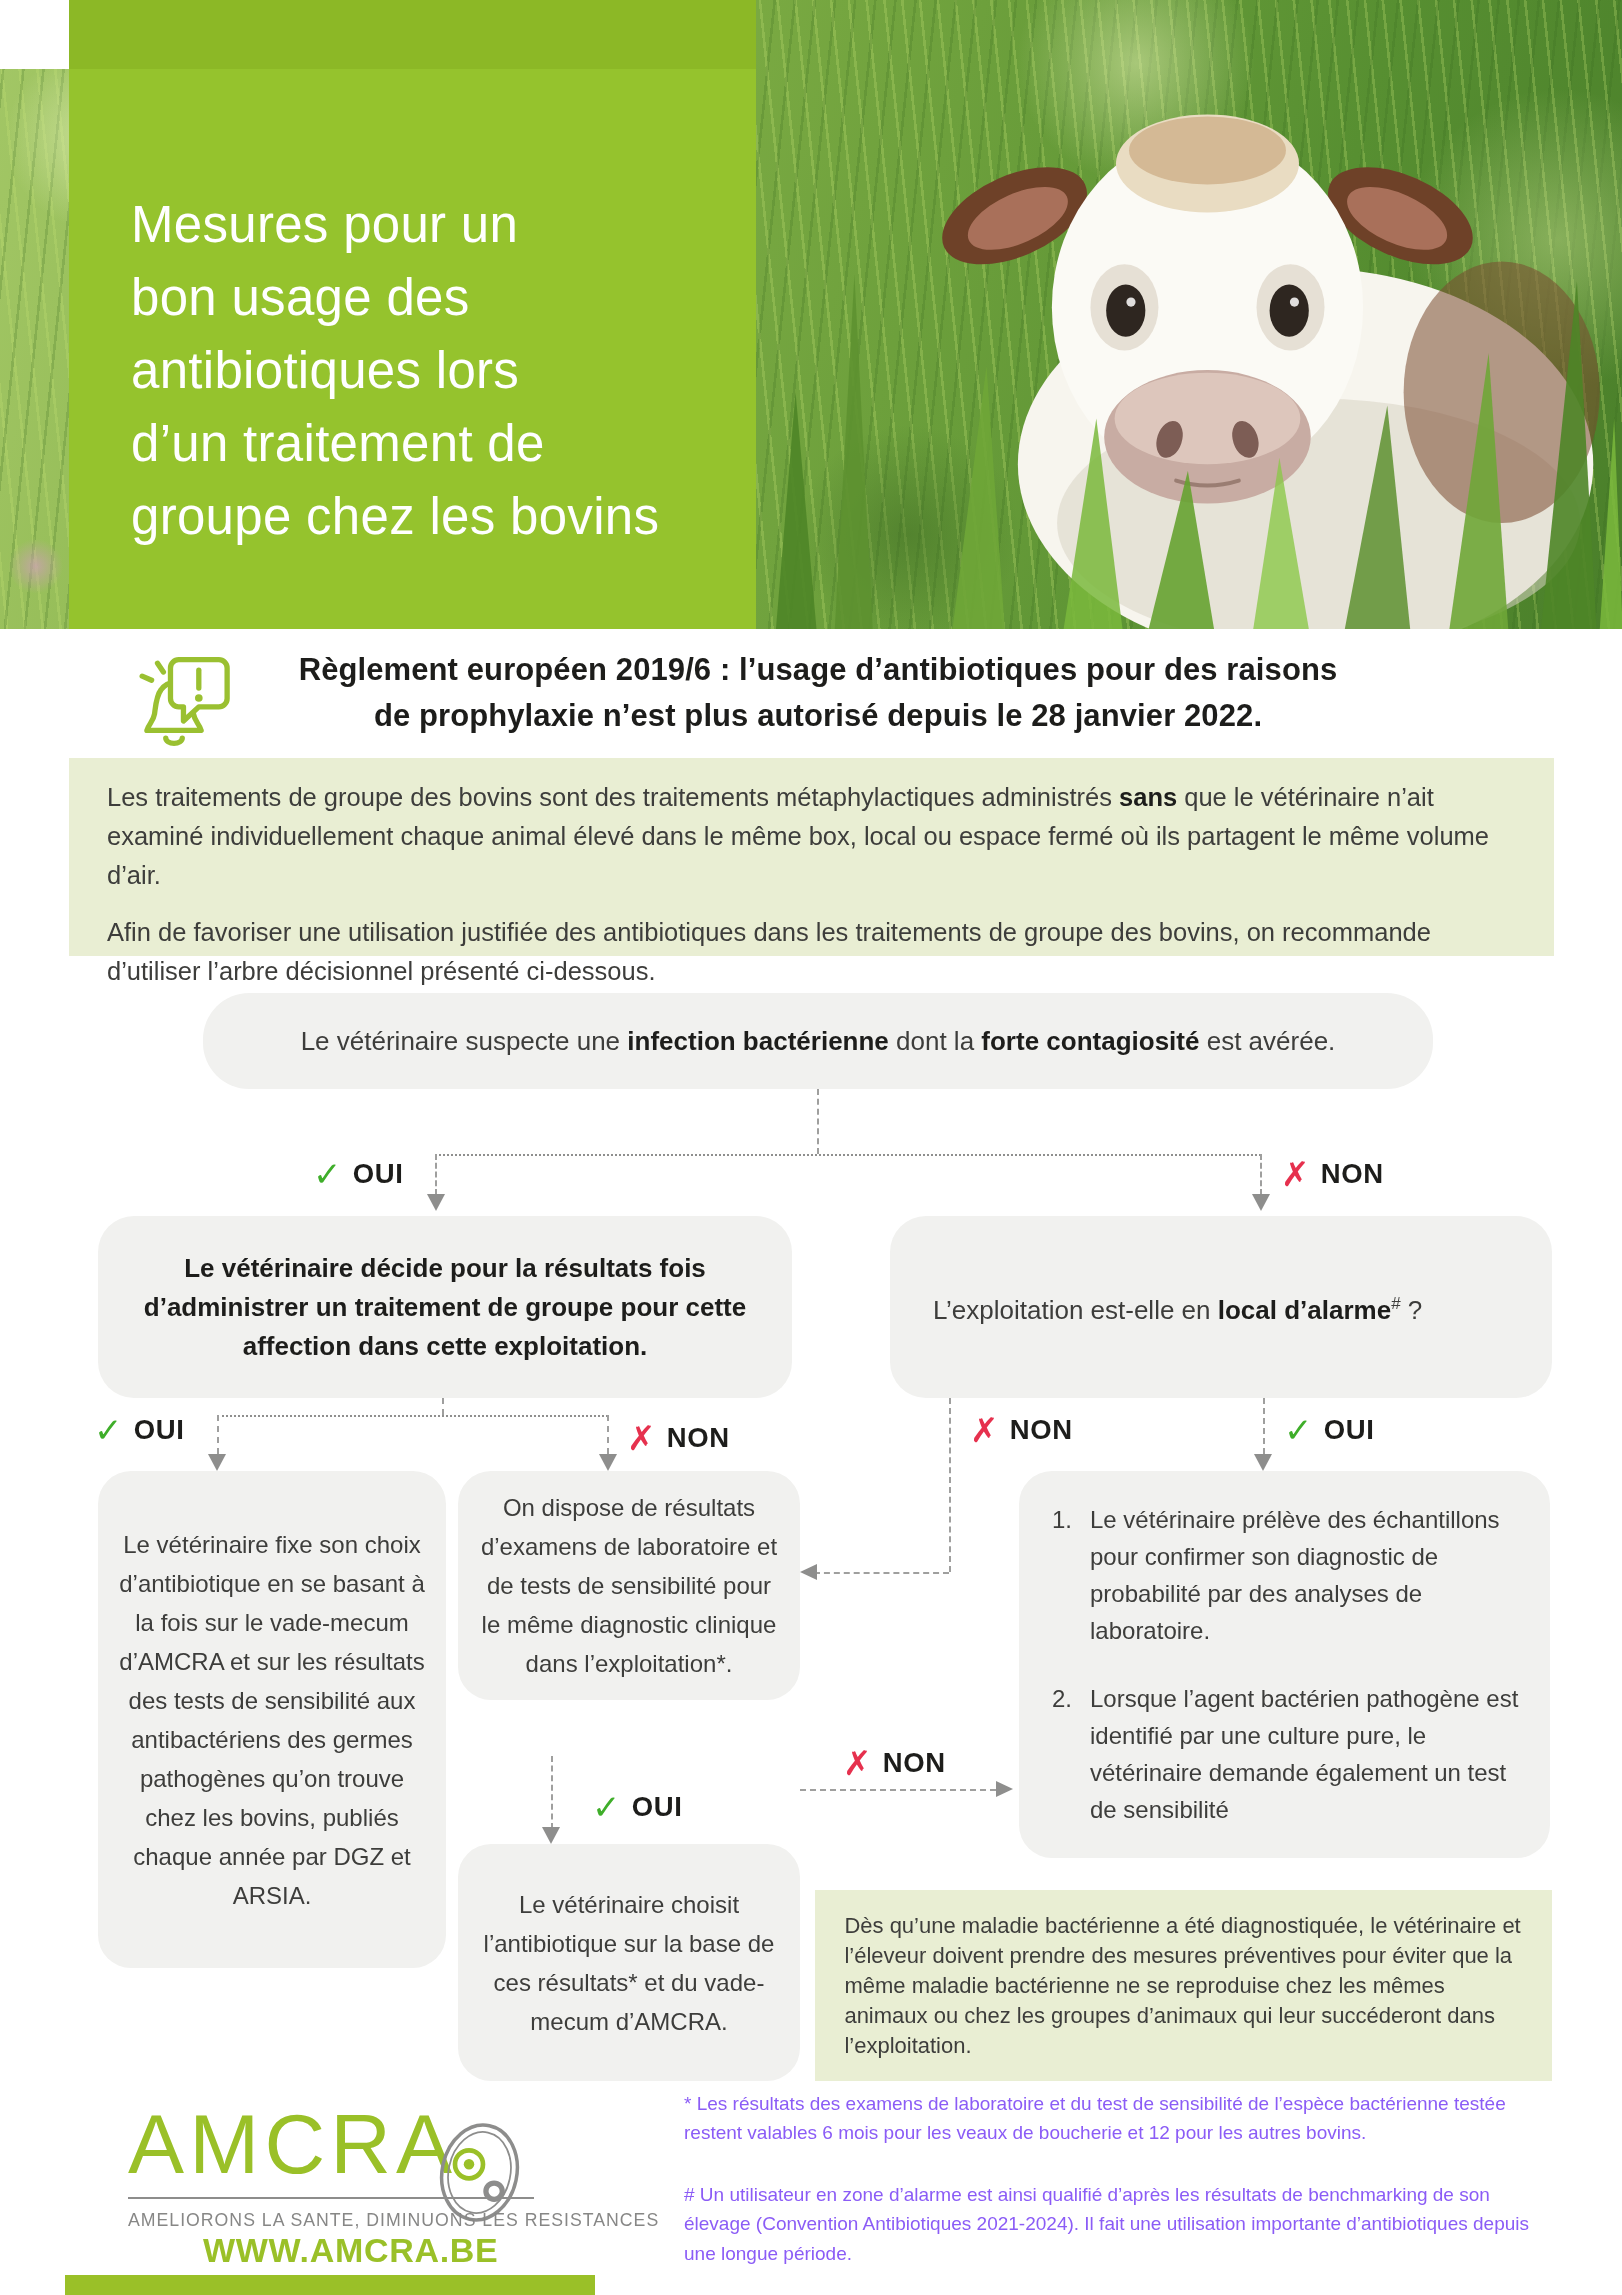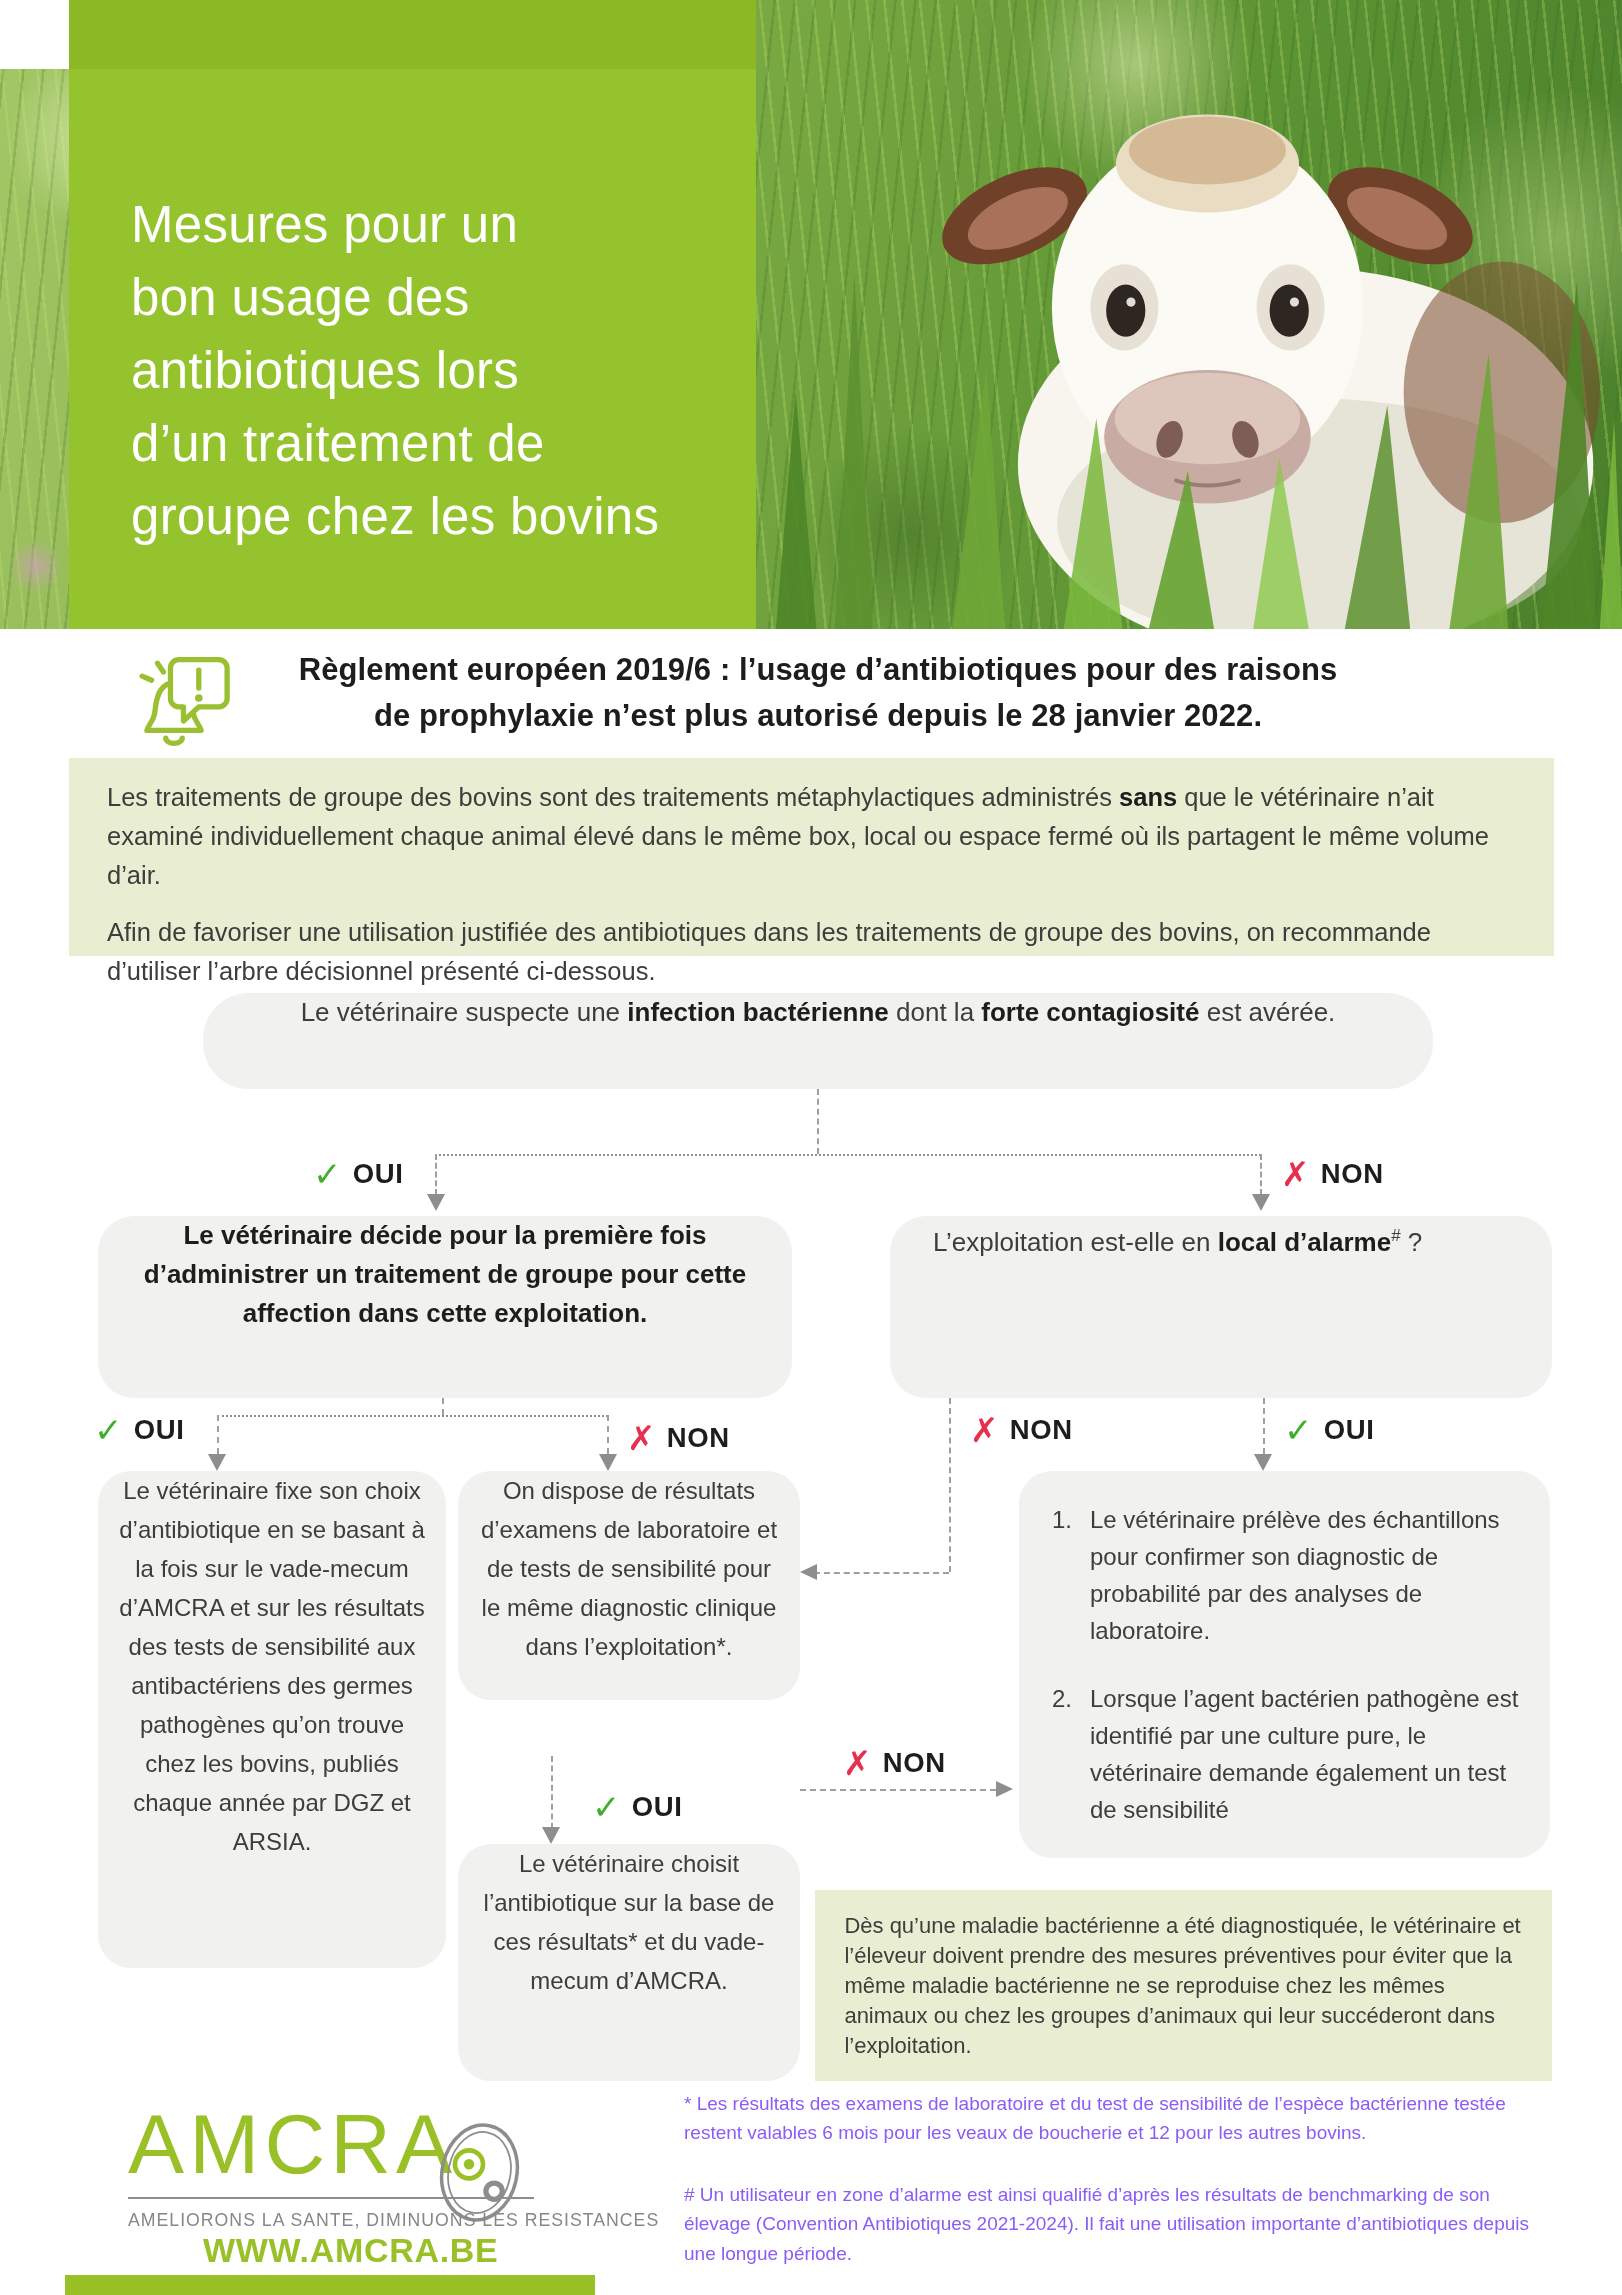--- a/index.html
+++ b/index.html
@@ -40,21 +40,21 @@
   
   .intro-box{
     position:absolute;left:69px;top:758px;width:1485px;height:198px;box-sizing:border-box;
     background:#e9eed3;padding:19.6px 38px;font-size:25.5px;line-height:39px;color:#3d3d3b;
   }
   .intro-box .p2{margin-top:18.3px;}
   b,.b{font-weight:700;color:#1d1d1b;}
   
   .node{
     position:absolute;background:#f1f1ef;border-radius:36px;box-sizing:border-box;
-    display:flex;align-items:flex-start;justify-content:center;text-align:center;
+    display:flex;align-items:center;justify-content:center;text-align:center;
     font-size:24px;line-height:39px;color:#3d3d3b;
   }
   .vline{position:absolute;width:0;border-left:2px dashed #9f9f9e;}
   .hline-dot{position:absolute;height:0;border-top:2.6px dotted #8f8f8e;}
   .hline-dash{position:absolute;height:0;border-top:2px dashed #9f9f9e;}
   .arr-down{position:absolute;width:0;height:0;border-left:9.2px solid transparent;border-right:9.2px solid transparent;border-top:17.7px solid #8e8e8d;}
   .arr-left{position:absolute;width:0;height:0;border-top:8.5px solid transparent;border-bottom:8.5px solid transparent;border-right:17.7px solid #8e8e8d;}
   .arr-right{position:absolute;width:0;height:0;border-top:8.5px solid transparent;border-bottom:8.5px solid transparent;border-left:17.7px solid #8e8e8d;}
   .lbl{position:absolute;display:flex;align-items:center;gap:10.5px;font-size:27.5px;font-weight:600;color:#1d1d1b;letter-spacing:0.7px;}
   .lbl .glyph{font-size:34px;line-height:1;font-weight:700;}
@@ -177,21 +177,21 @@
   <div class="arr-down" style="left:1252px;top:1194px;"></div>
   <div class="lbl" style="left:313px;top:1157px;">
       <span class="glyph ok">✓</span>
       <span>OUI</span>
     </div>
   <div class="lbl" style="left:1281px;top:1157px;">
       <span class="glyph no">✗</span>
       <span>NON</span>
     </div>
 
-  <div class="node" style="left:98px;top:1216px;width:694px;height:182px;font-size:26px;font-weight:700;color:#1d1d1b;padding:0 19.6px;">Le vétérinaire décide pour la première fois d’administrer un traitement de groupe pour cette affection dans cette exploitation.</div>
+  <div class="node" style="left:98px;top:1216px;width:694px;height:182px;font-size:26px;font-weight:700;color:#1d1d1b;padding:0 19.6px;">Le vétérinaire décide pour la résultats fois d’administrer un traitement de groupe pour cette affection dans cette exploitation.</div>
   <div class="node" style="left:890px;top:1216px;width:662px;height:182px;justify-content:flex-start;text-align:left;padding:0 43px;font-size:26px;">
     <div><span>L’exploitation est-elle en </span><b>local d’alarme</b><sup style="font-size:17px;">#</sup><span> ?</span></div>
   </div>
 
   <div class="vline" style="left:442px;top:1398px;height:17px;"></div>
   <div class="hline-dot" style="left:217px;top:1415px;width:391px;"></div>
   <div class="vline" style="left:217px;top:1415px;height:39px;"></div>
   <div class="arr-down" style="left:208px;top:1454px;"></div>
   <div class="vline" style="left:607px;top:1415px;height:39px;"></div>
   <div class="arr-down" style="left:599px;top:1454px;"></div>

